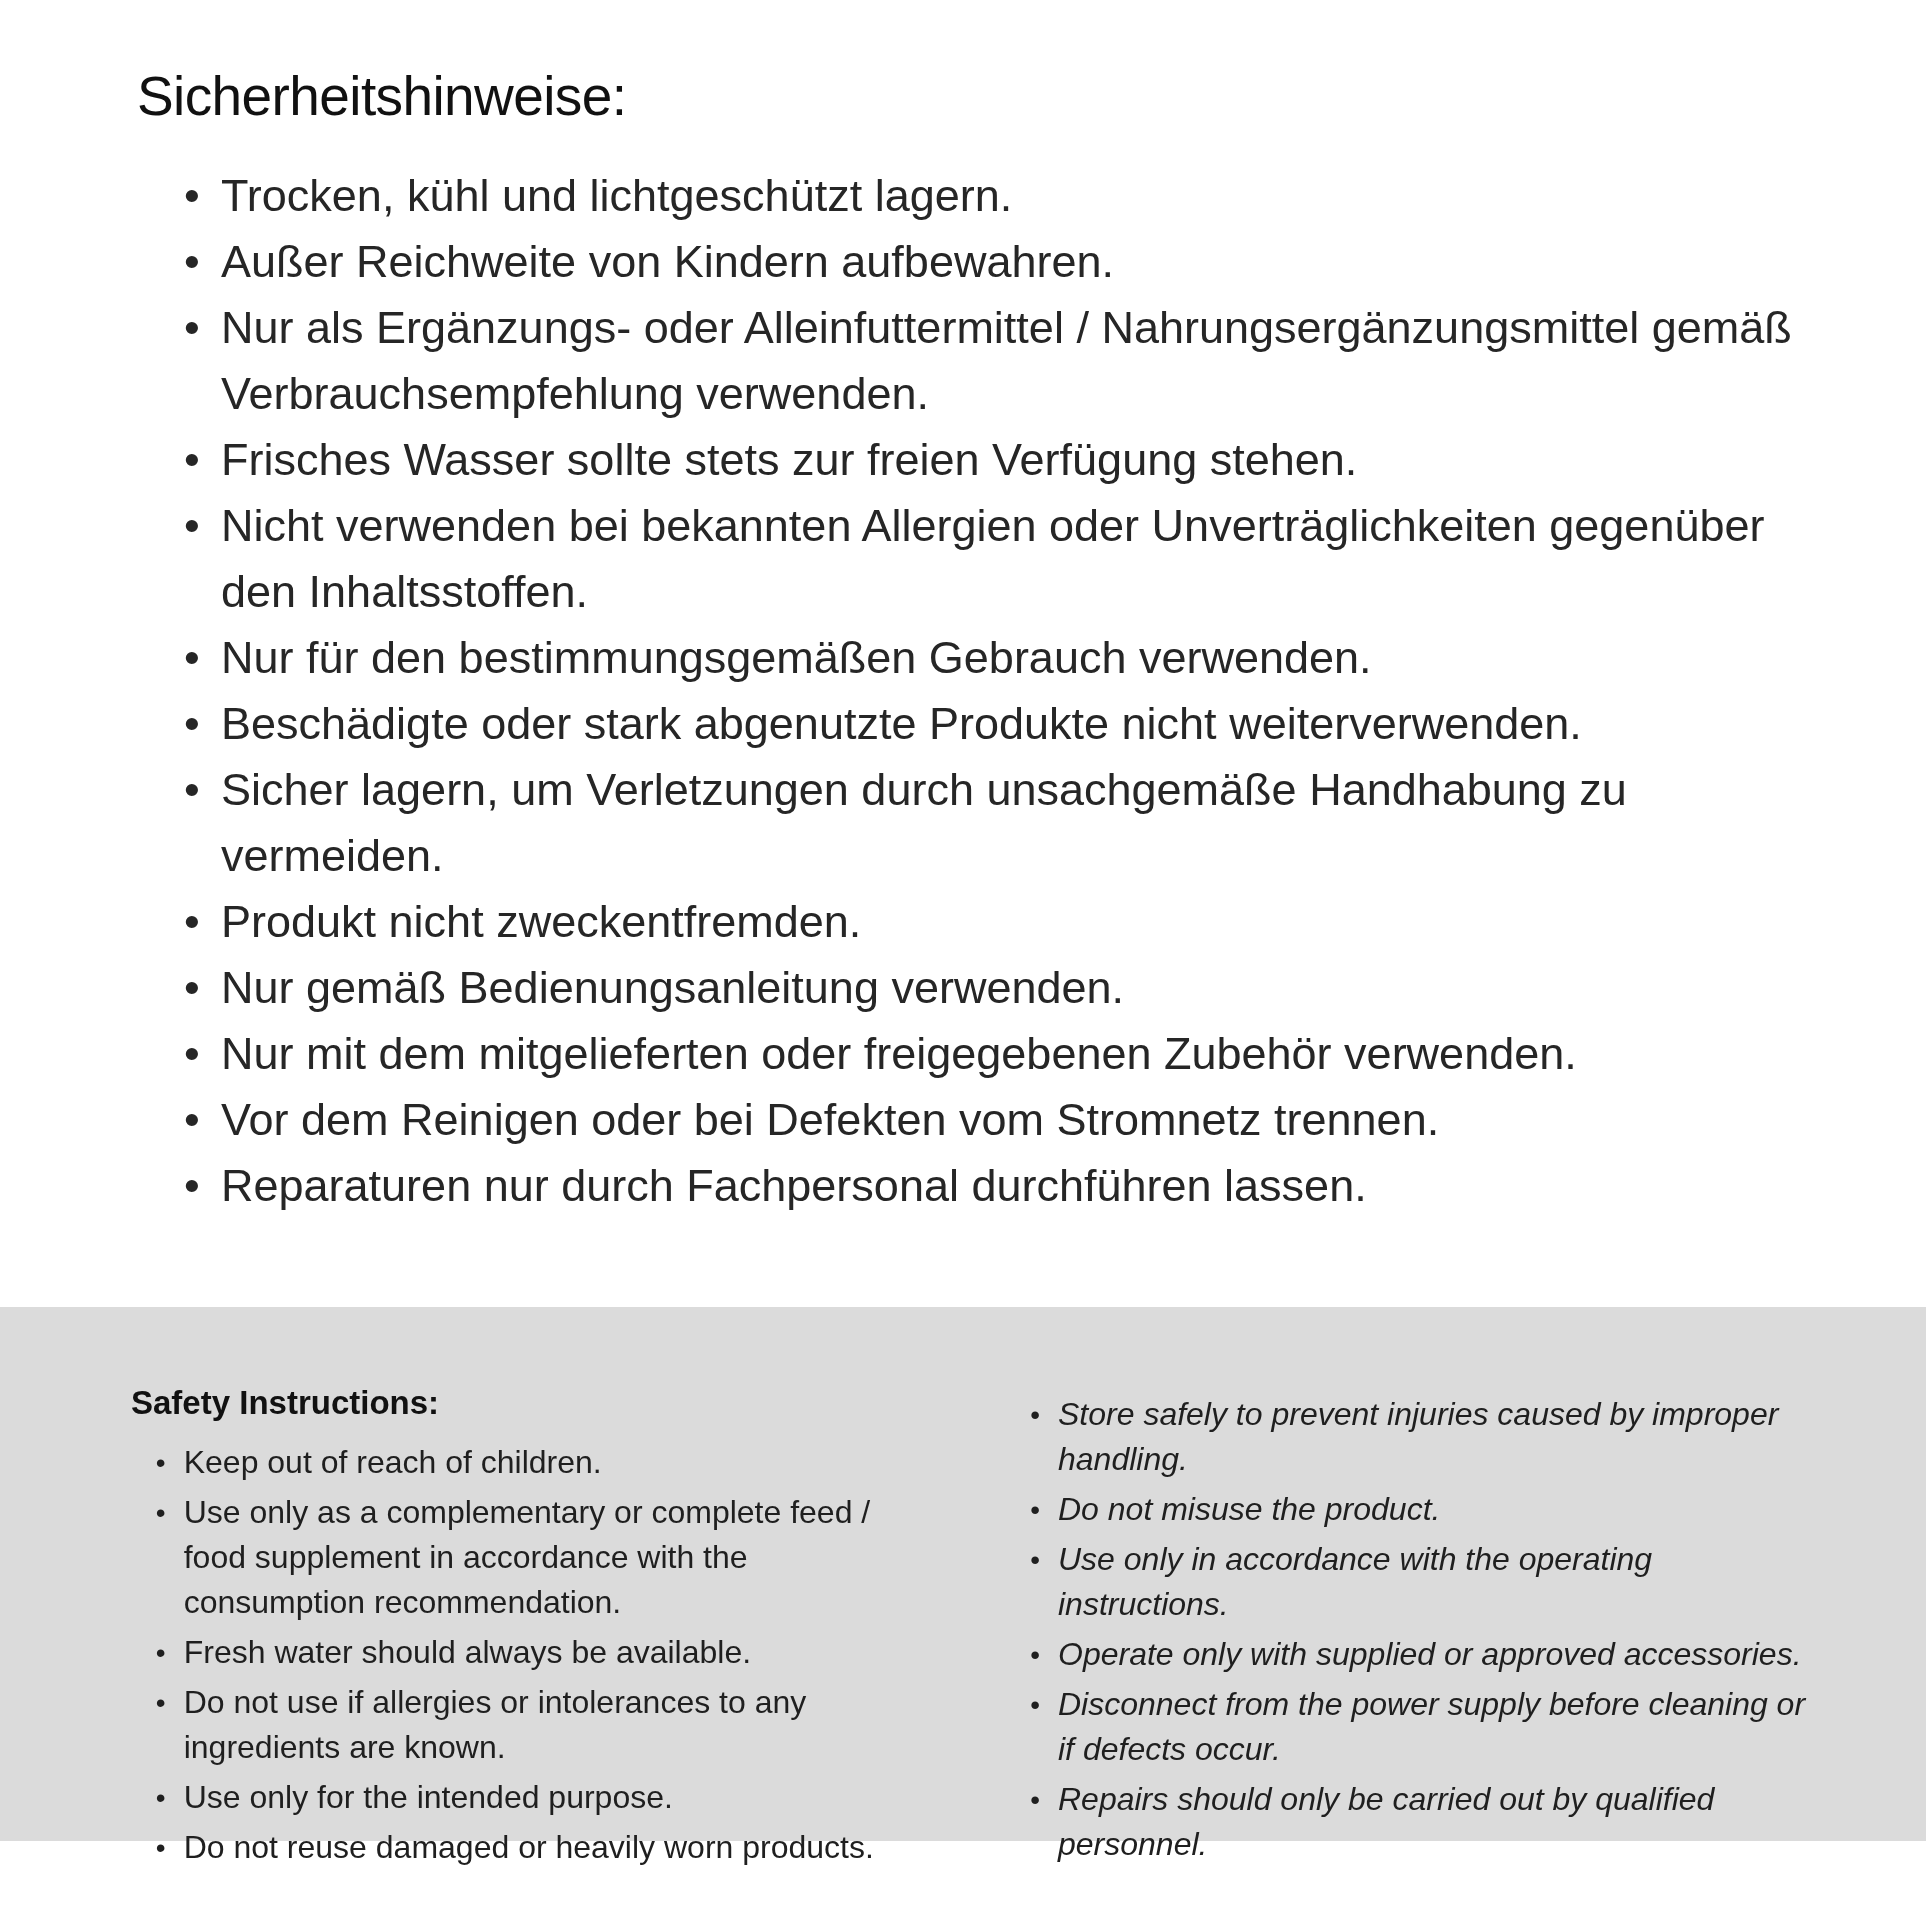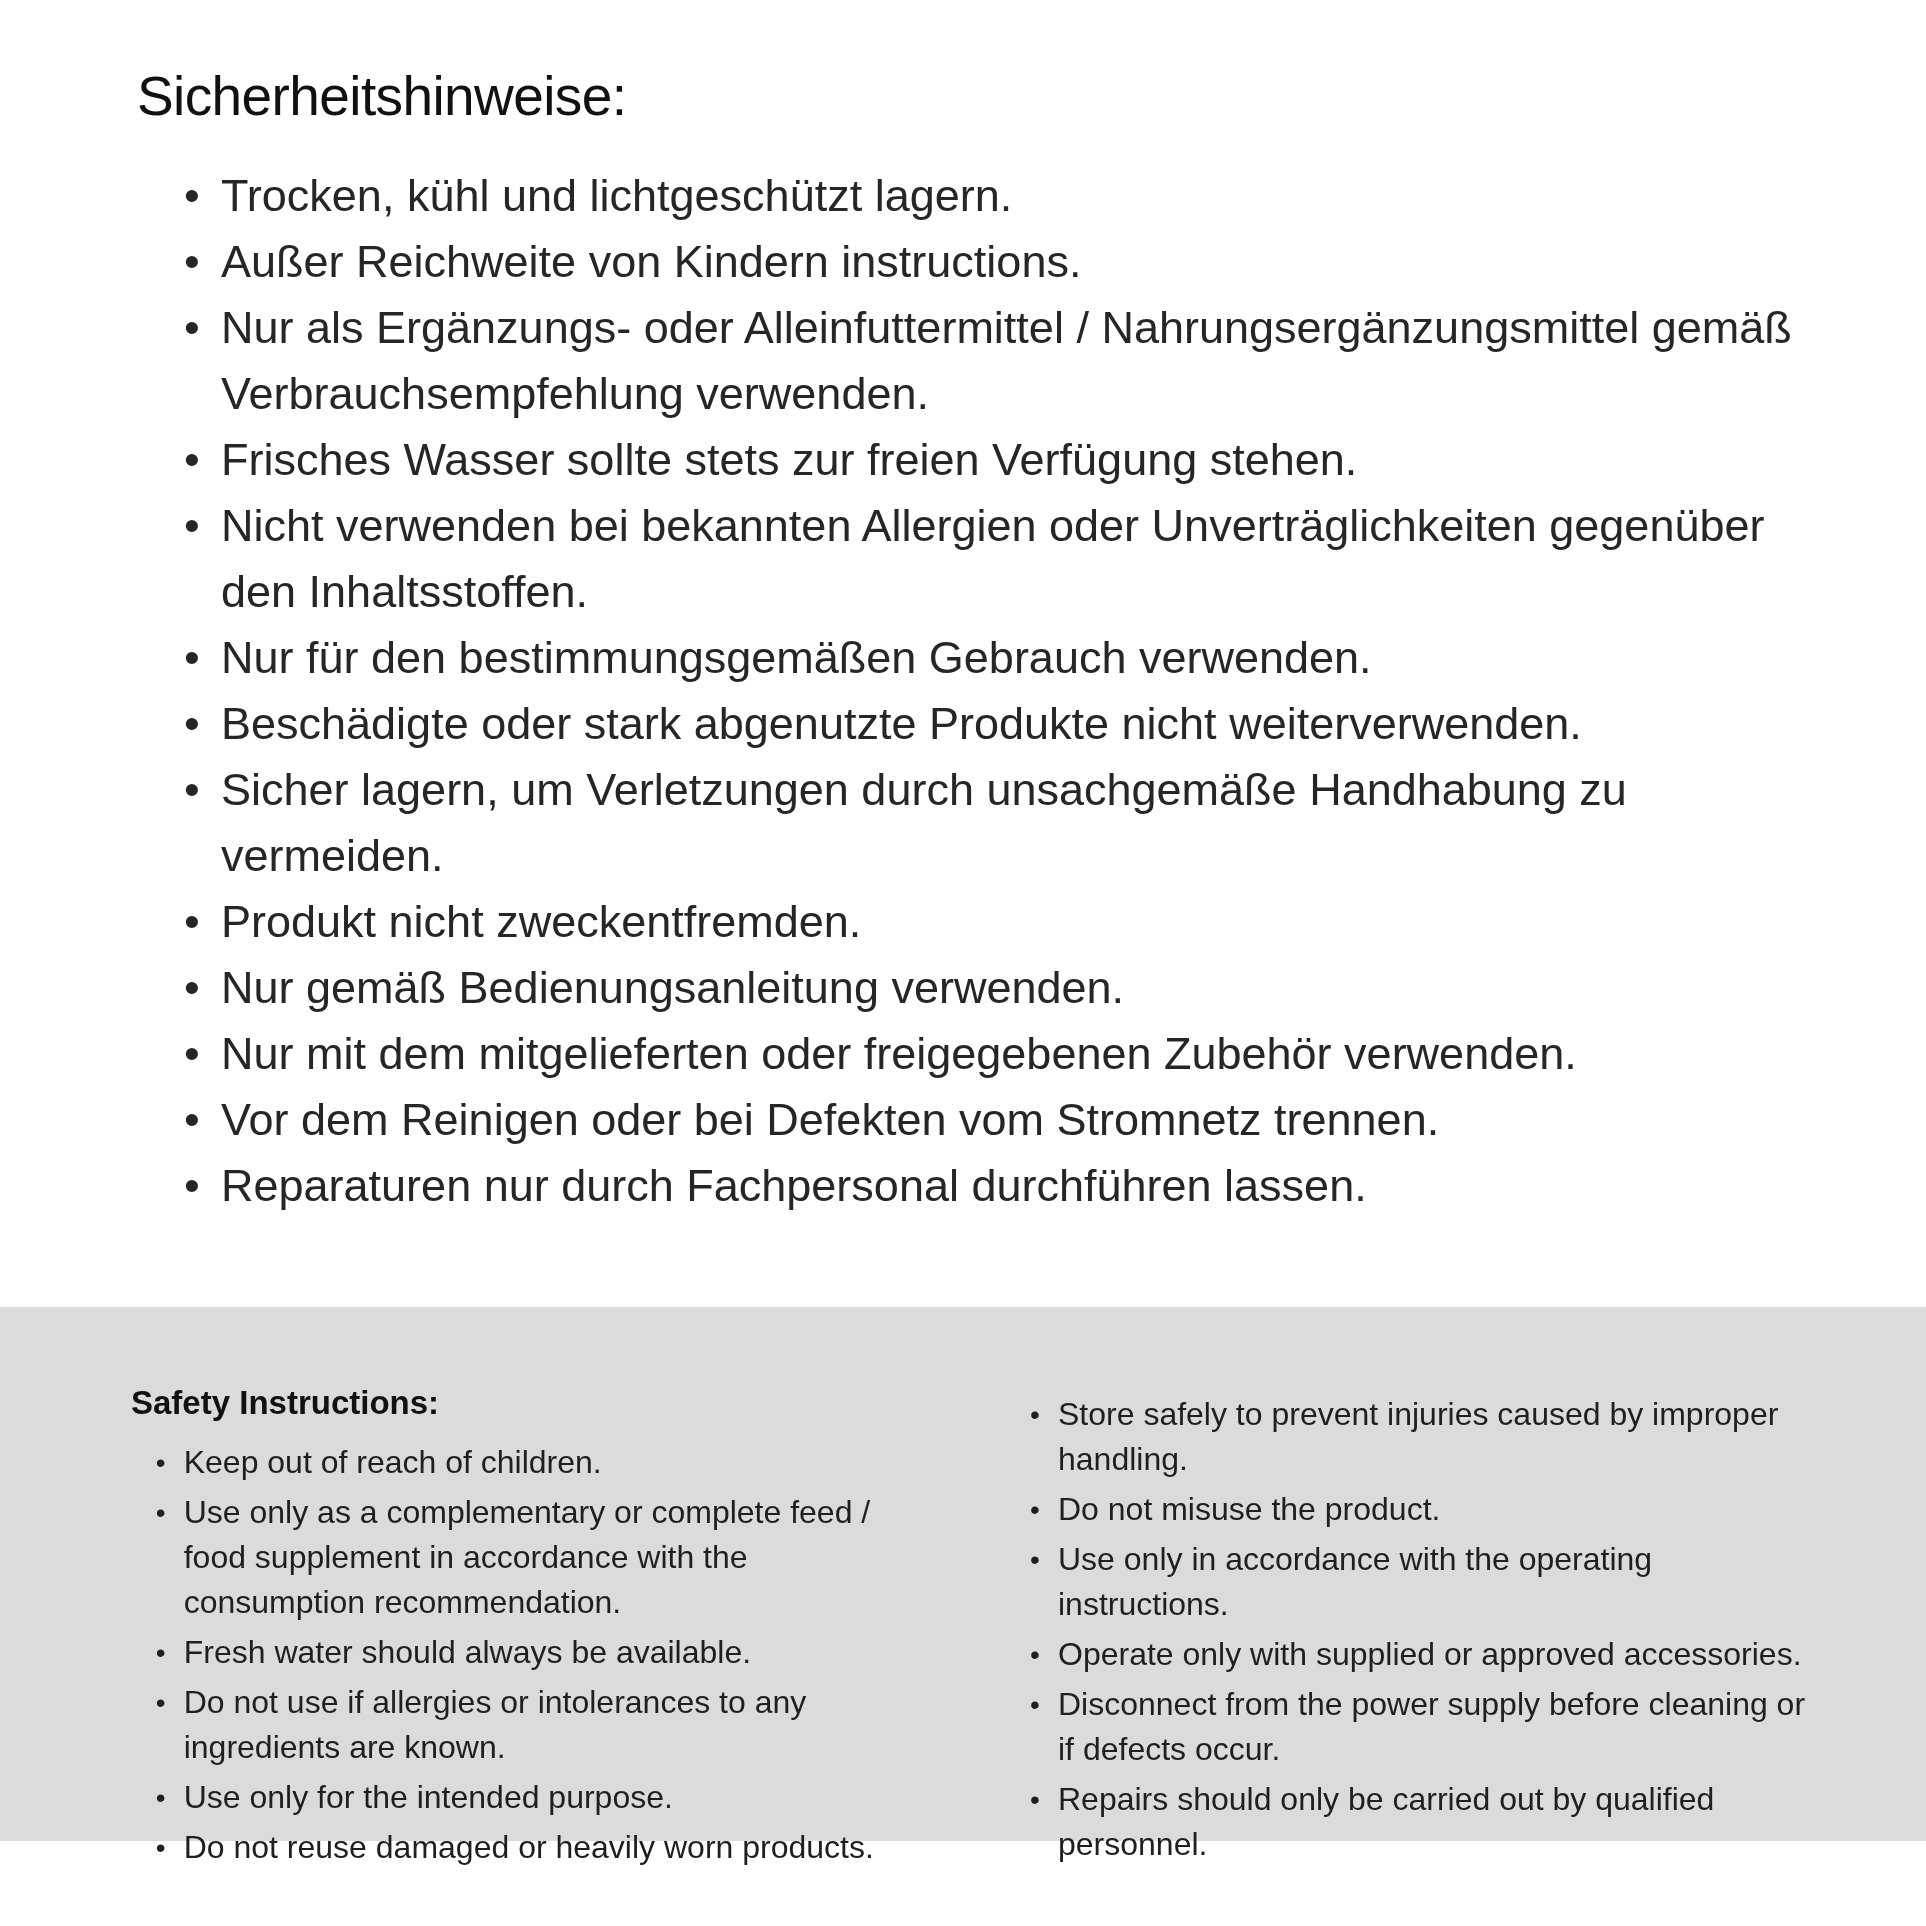--- a/index.html
+++ b/index.html
@@ -67,30 +67,30 @@
     padding-left: 28px;
     margin-bottom: 5.1px;
   }
   .en-list li::before {
     content: "\2022";
     position: absolute;
     left: 0;
     top: 0;
     font-size: 28px;
   }
-  .en-list-right { padding-left: 0; }
+  .en-list-right { padding-left: 0; font-style: italic; }
 </style>
 </head>
 <body>
 
 <div class="german-section">
   <h1 class="heading-de">Sicherheitshinweise:</h1>
   <ul class="de-list">
     <li>Trocken, kühl und lichtgeschützt lagern.</li>
-    <li>Außer Reichweite von Kindern instructions.</li>
+    <li>Außer Reichweite von Kindern aufbewahren.</li>
     <li>Nur als Ergänzungs- oder Alleinfuttermittel / Nahrungsergänzungsmittel gemäß Verbrauchsempfehlung verwenden.</li>
     <li>Frisches Wasser sollte stets zur freien Verfügung stehen.</li>
     <li>Nicht verwenden bei bekannten Allergien oder Unverträglichkeiten gegenüber den Inhaltsstoffen.</li>
     <li>Nur für den bestimmungsgemäßen Gebrauch verwenden.</li>
     <li>Beschädigte oder stark abgenutzte Produkte nicht weiterverwenden.</li>
     <li>Sicher lagern, um Verletzungen durch unsachgemäße Handhabung zu vermeiden.</li>
     <li>Produkt nicht zweckentfremden.</li>
     <li>Nur gemäß Bedienungsanleitung verwenden.</li>
     <li>Nur mit dem mitgelieferten oder freigegebenen Zubehör verwenden.</li>
     <li>Vor dem Reinigen oder bei Defekten vom Stromnetz trennen.</li>

